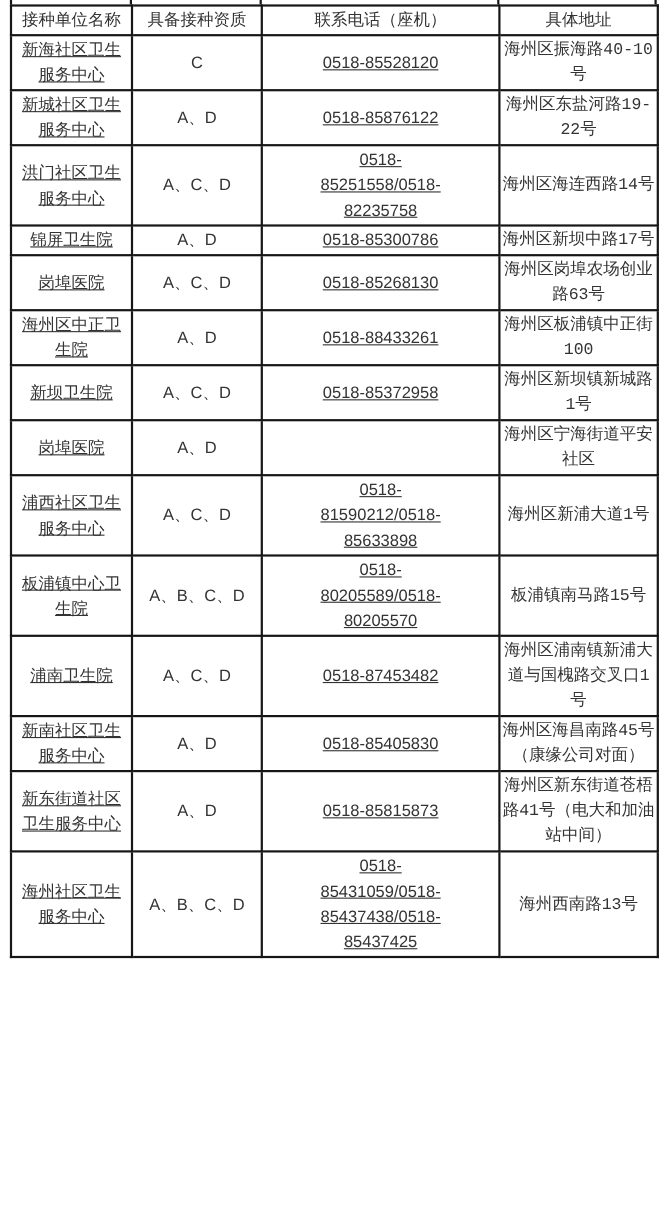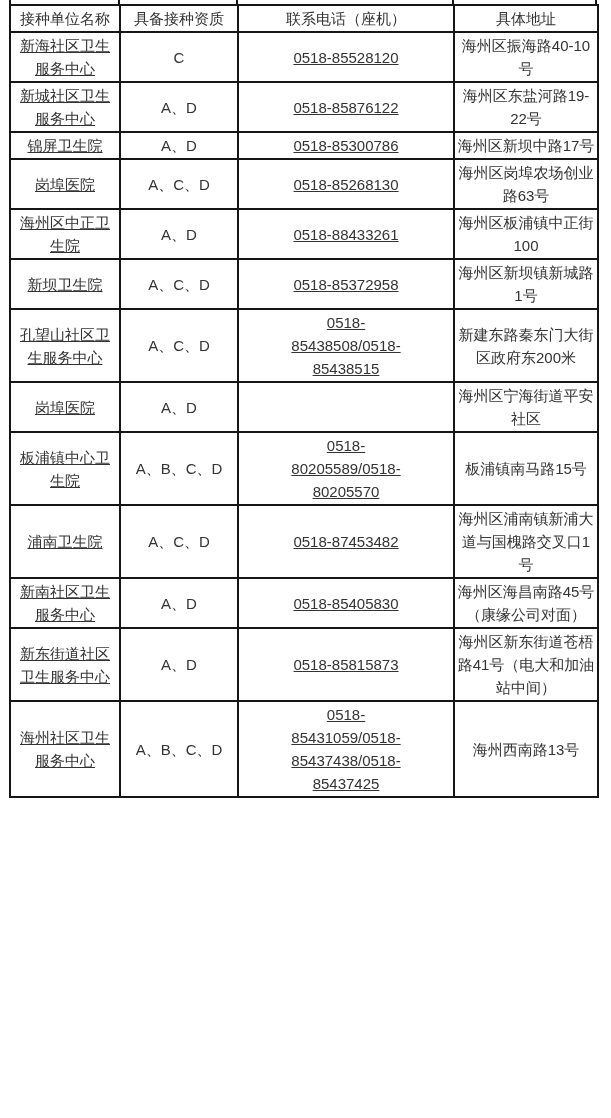--- a/index.html
+++ b/index.html
@@ -45,21 +45,21 @@
     padding: 1px 2px;
     word-break: normal;
     overflow-wrap: break-word;
   }
   col.c1 { width: 110px; }
   col.c2 { width: 118px; }
   col.c3 { width: 216px; }
   col.c4 { width: 144px; }
   td.name-cell  { padding-left: 1px; padding-right: 1px; text-decoration: underline; }
   td.phone-cell { white-space: pre-line; text-decoration: underline; }
-  td.addr-cell  { padding-left: 8px; padding-right: 8px; }
+  td.addr-cell  { padding-left: 8px; padding-right: 8px; font-family: Liberation Mono, monospace; }
 </style>
 </head>
 <body>
 
 <div class="page">
 
   <div class="stub" style="left:9px"></div>
   <div class="stub" style="left:118px"></div>
   <div class="stub" style="left:236px"></div>
   <div class="stub" style="left:452px"></div>
@@ -87,20 +87,28 @@
       <td class="phone-cell">0518-85528120</td>
       <td class="addr-cell">海州区振海路40-10号</td>
     </tr>
         <tr>
       <td class="name-cell">新城社区卫生服务中心</td>
       <td class="qual-cell">A、D</td>
       <td class="phone-cell">0518-85876122</td>
       <td class="addr-cell">海州区东盐河路19-22号</td>
     </tr>
         <tr>
+      <td class="name-cell">洪门社区卫生服务中心</td>
+      <td class="qual-cell">A、C、D</td>
+      <td class="phone-cell">0518-
+85251558/0518-
+82235758</td>
+      <td class="addr-cell">海州区海连西路14号</td>
+    </tr>
+        <tr>
       <td class="name-cell">锦屏卫生院</td>
       <td class="qual-cell">A、D</td>
       <td class="phone-cell">0518-85300786</td>
       <td class="addr-cell">海州区新坝中路17号</td>
     </tr>
         <tr>
       <td class="name-cell">岗埠医院</td>
       <td class="qual-cell">A、C、D</td>
       <td class="phone-cell">0518-85268130</td>
       <td class="addr-cell">海州区岗埠农场创业路63号</td>
@@ -111,32 +119,32 @@
       <td class="phone-cell">0518-88433261</td>
       <td class="addr-cell">海州区板浦镇中正街100</td>
     </tr>
         <tr>
       <td class="name-cell">新坝卫生院</td>
       <td class="qual-cell">A、C、D</td>
       <td class="phone-cell">0518-85372958</td>
       <td class="addr-cell">海州区新坝镇新城路1号</td>
     </tr>
         <tr>
-      <td class="name-cell">孔望山社区卫生服务中心</td>
-      <td class="qual-cell">A、C、D</td>
-      <td class="phone-cell">0518-
-85438508/0518-
-85438515</td>
-      <td class="addr-cell">新建东路秦东门大街区政府东200米</td>
-    </tr>
-        <tr>
       <td class="name-cell">岗埠医院</td>
       <td class="qual-cell">A、D</td>
       <td class="phone-cell"></td>
       <td class="addr-cell">海州区宁海街道平安社区</td>
+    </tr>
+        <tr>
+      <td class="name-cell">浦西社区卫生服务中心</td>
+      <td class="qual-cell">A、C、D</td>
+      <td class="phone-cell">0518-
+81590212/0518-
+85633898</td>
+      <td class="addr-cell">海州区新浦大道1号</td>
     </tr>
         <tr>
       <td class="name-cell">板浦镇中心卫生院</td>
       <td class="qual-cell">A、B、C、D</td>
       <td class="phone-cell">0518-
 80205589/0518-
 80205570</td>
       <td class="addr-cell">板浦镇南马路15号</td>
     </tr>
         <tr>

